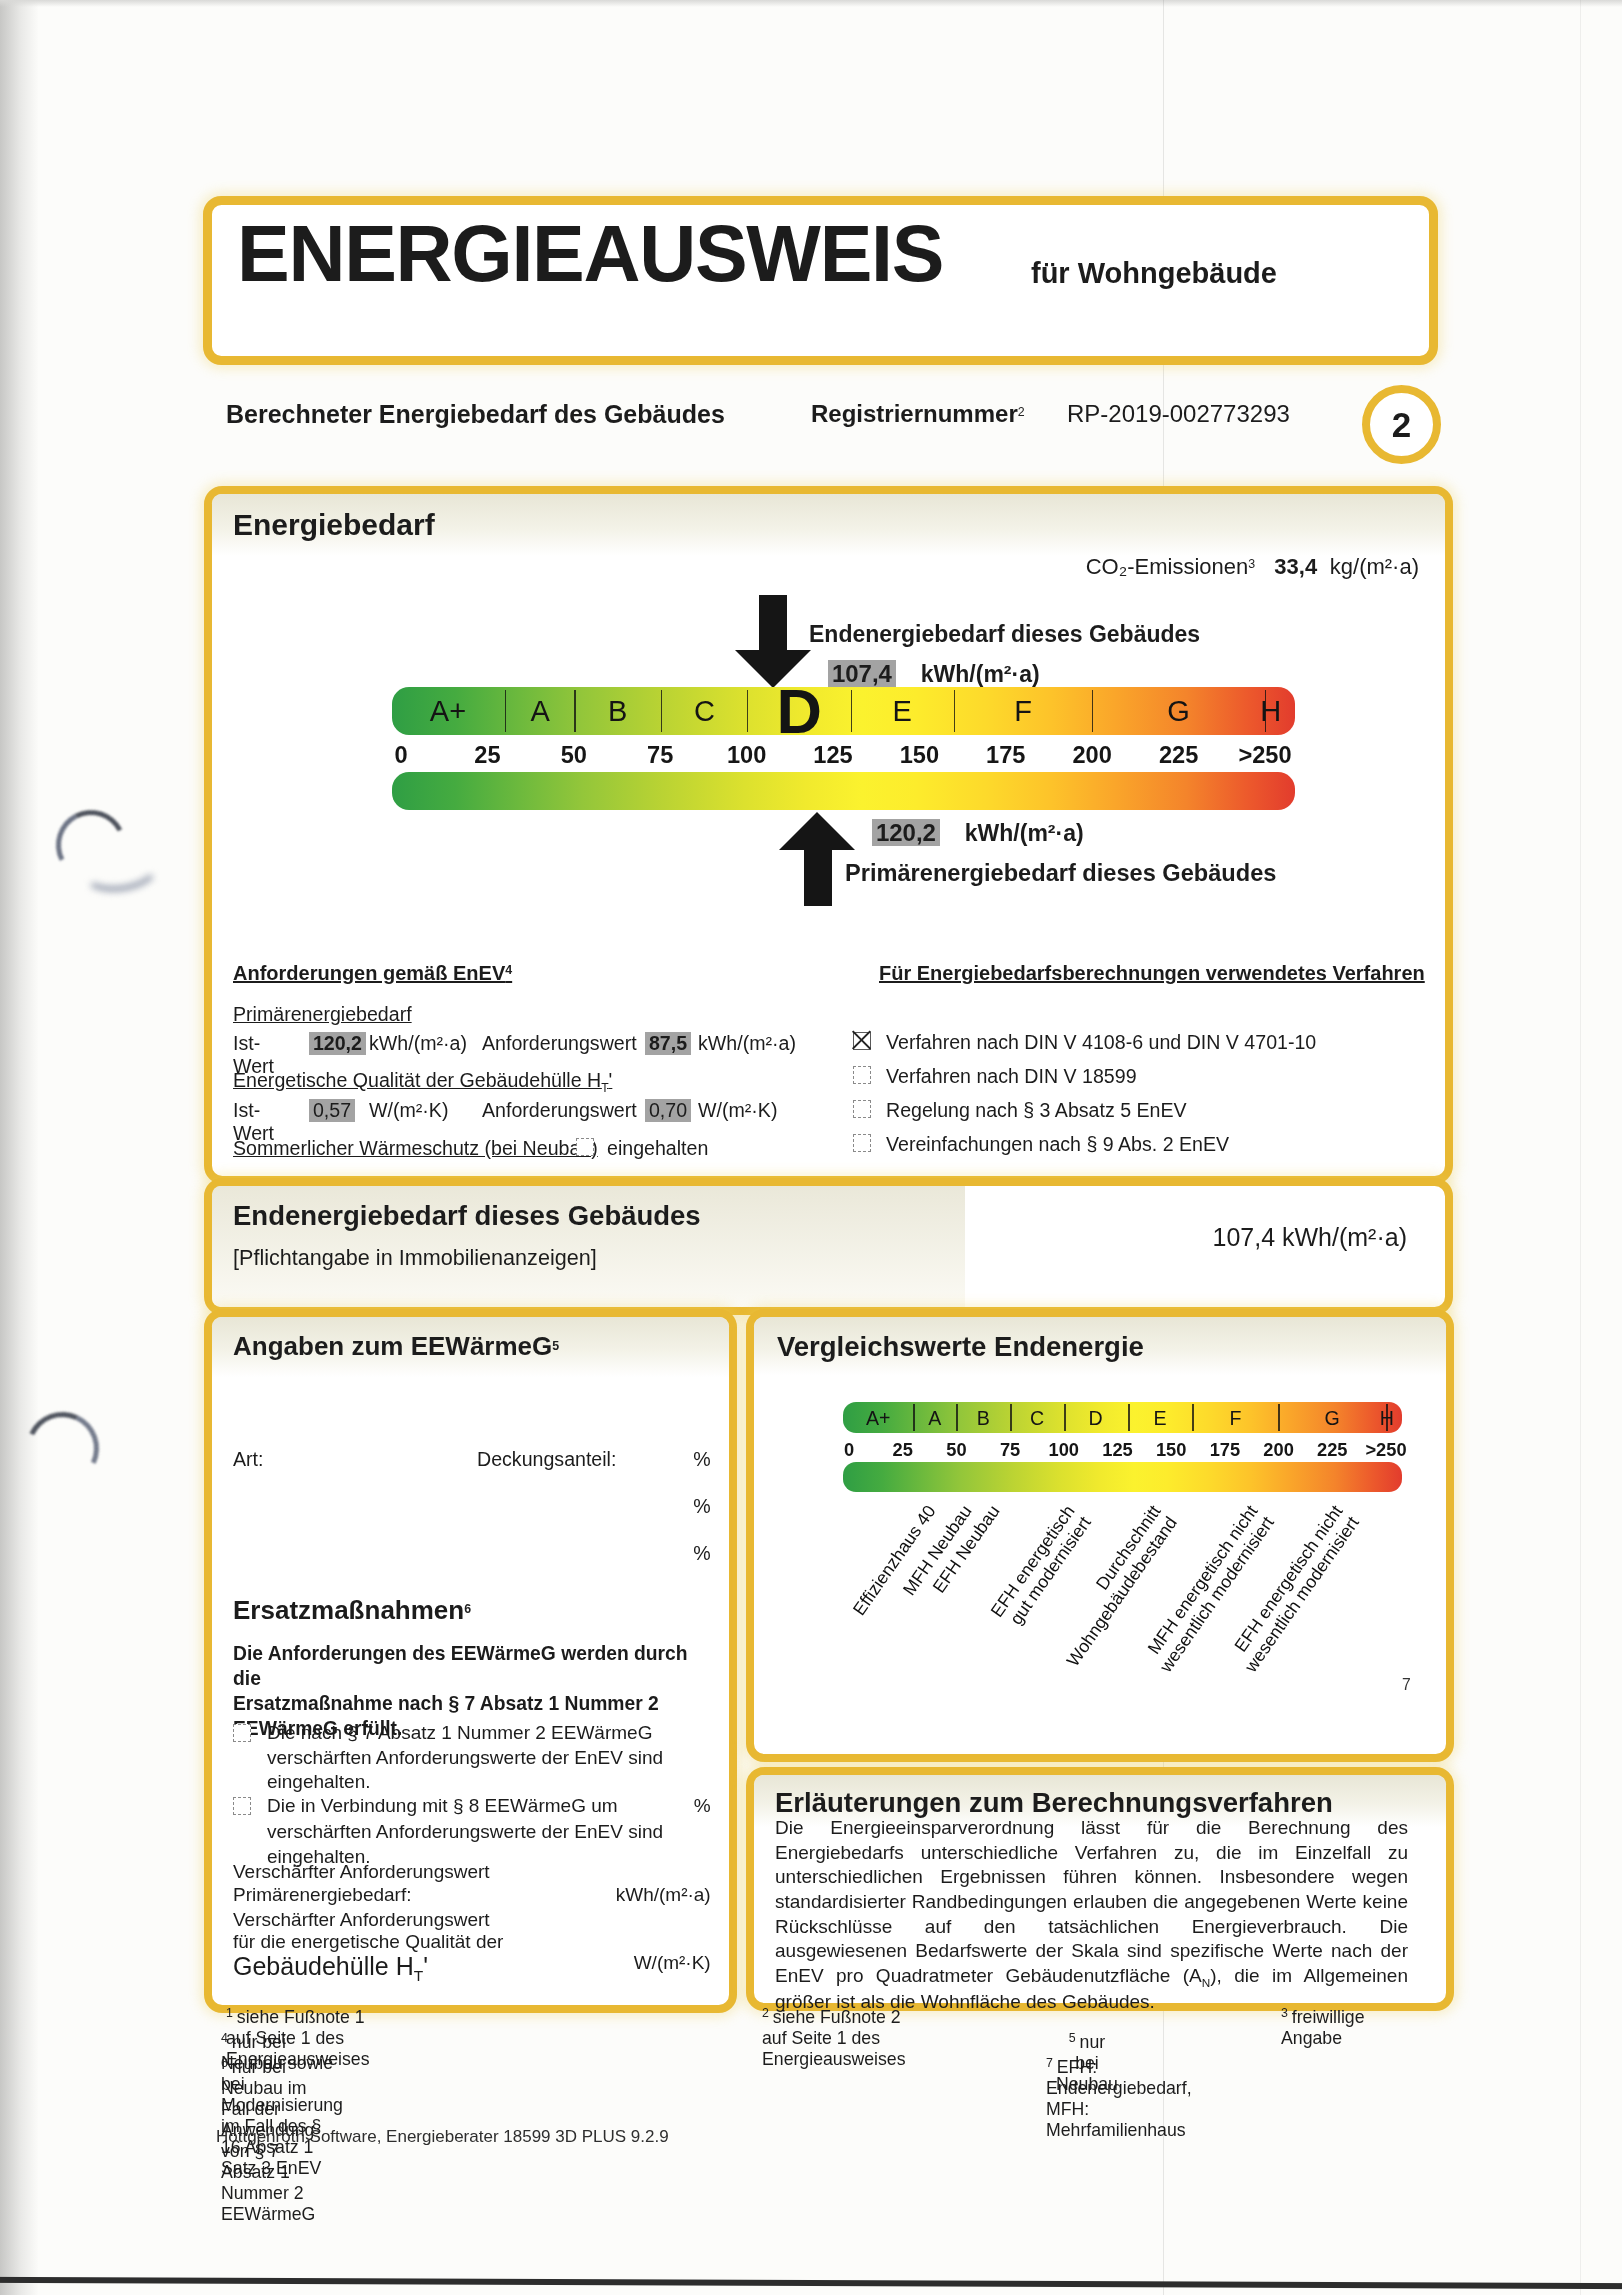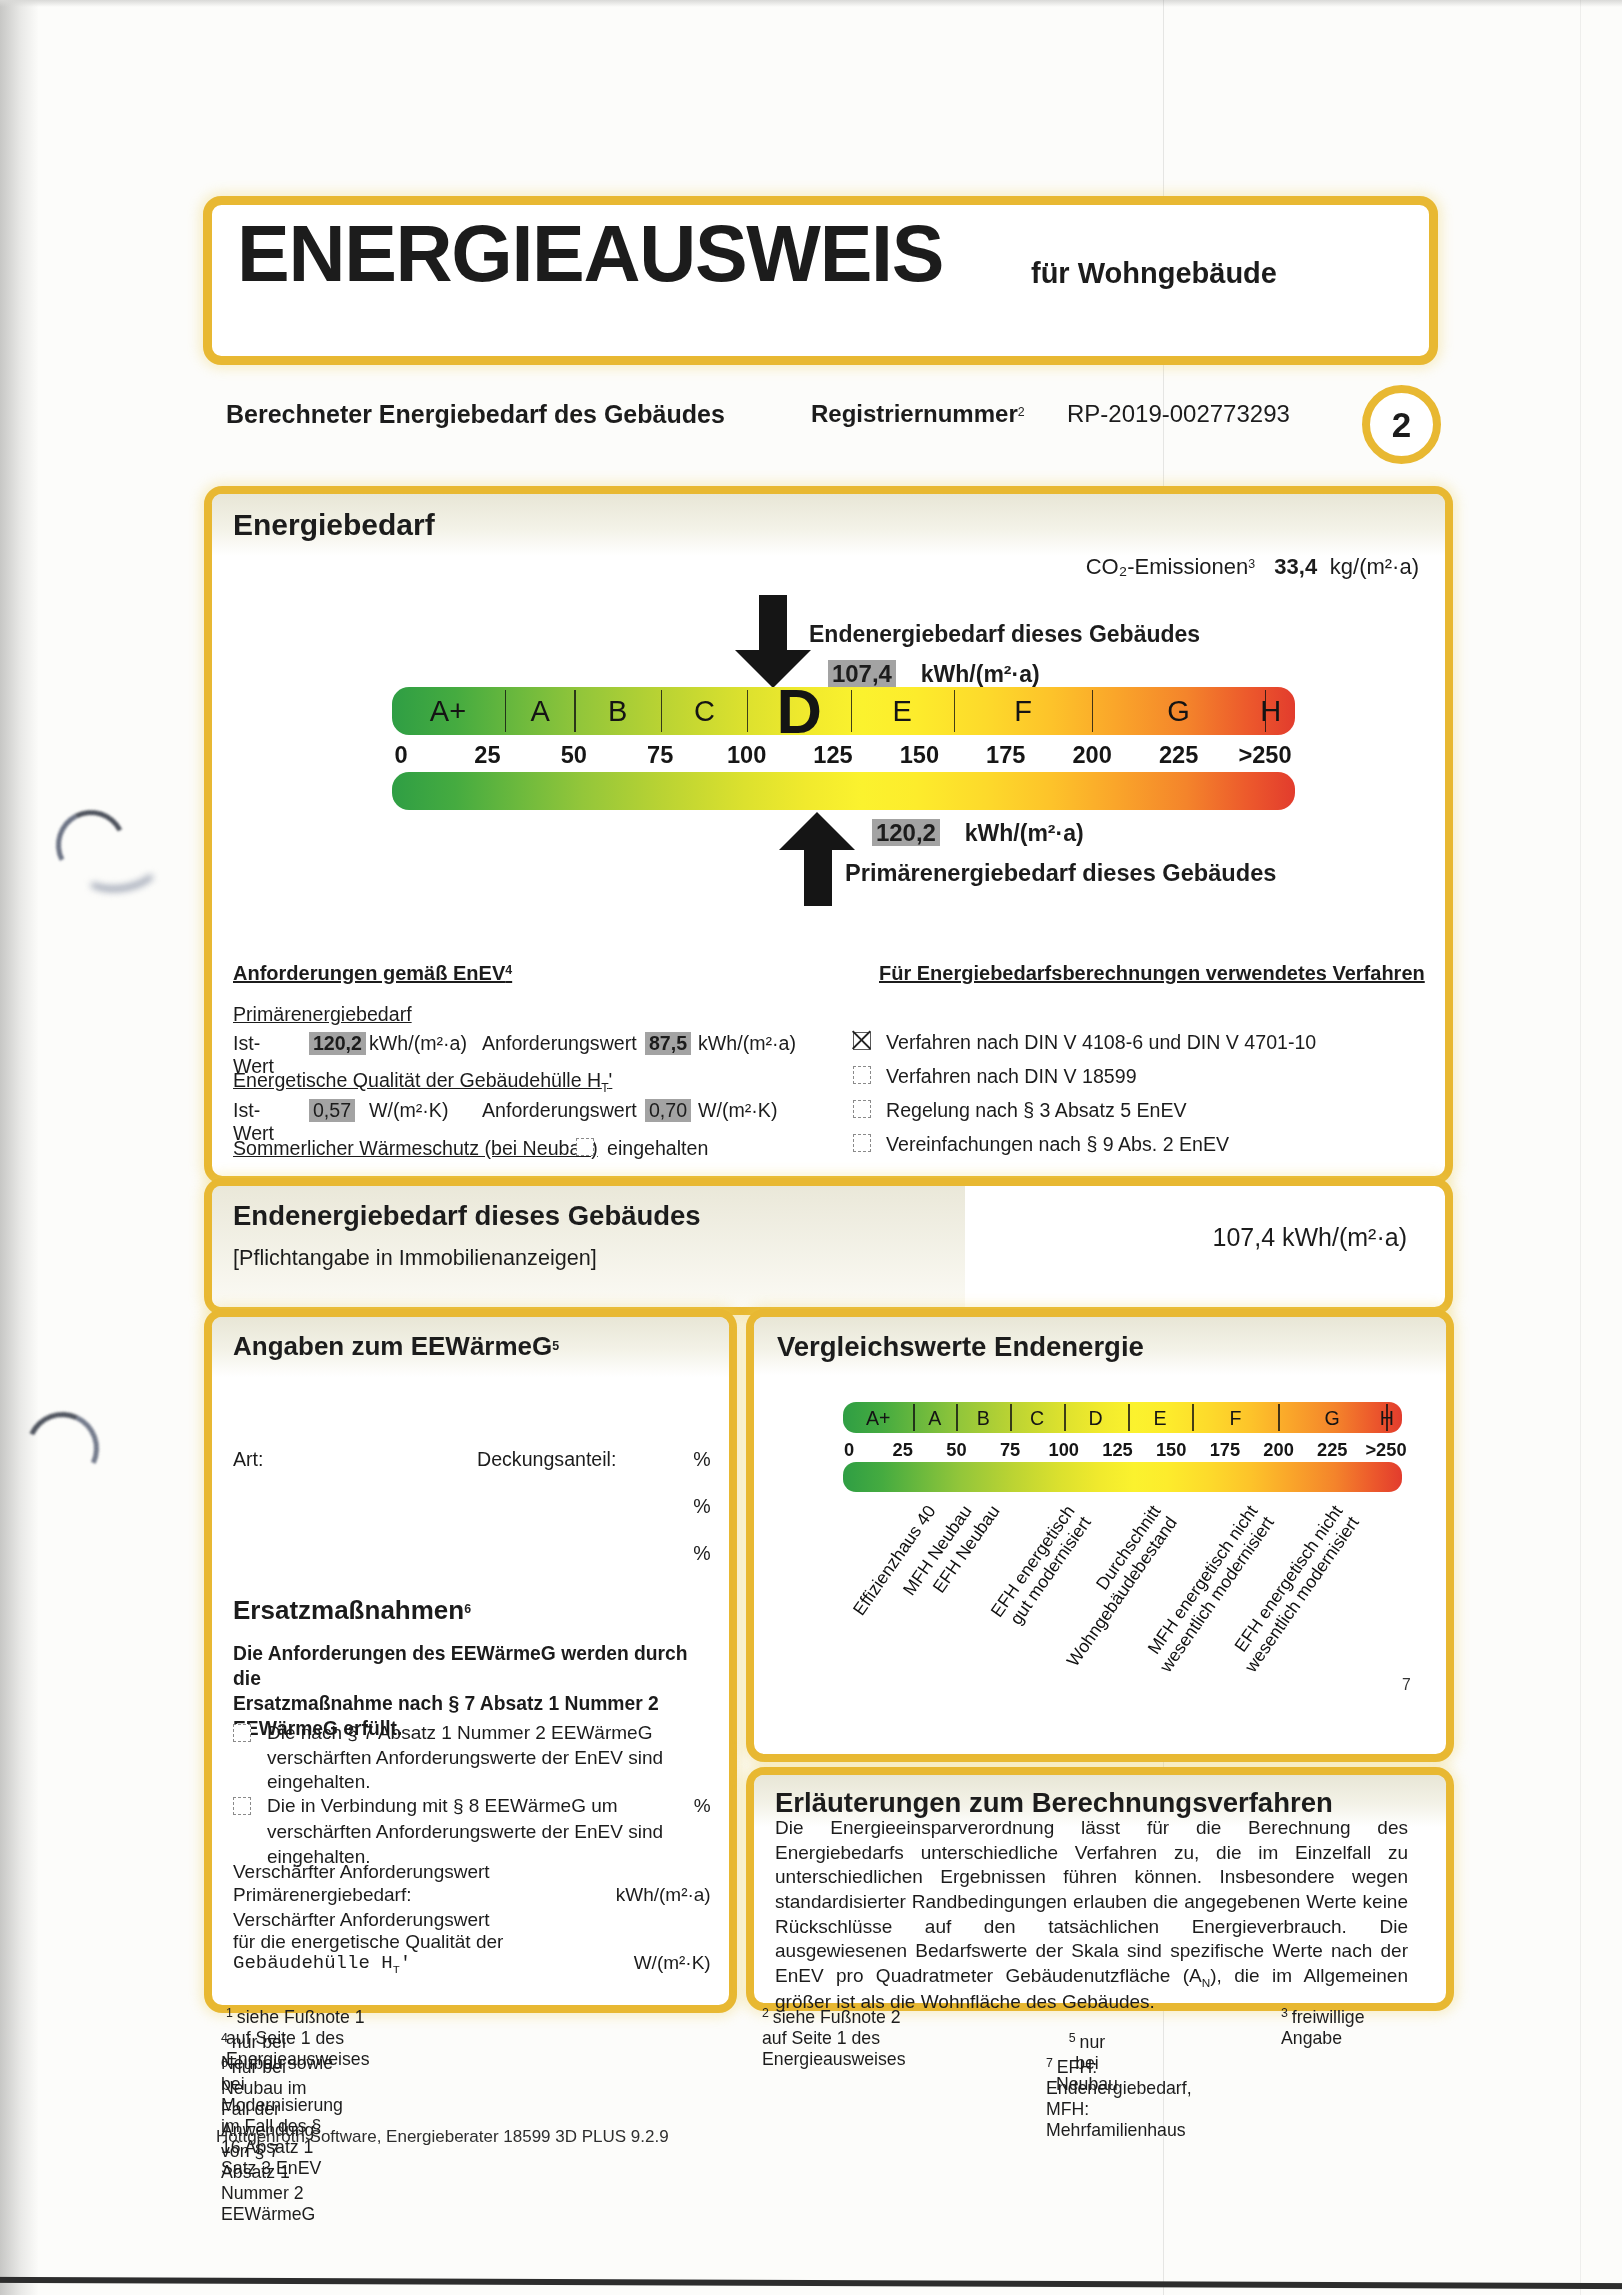--- a/index.html
+++ b/index.html
@@ -221,21 +221,21 @@
   <div class="abs" style="right:18.3px;top:478px;font-size:19px;">%</div>
   <div class="abs pre" style="left:55px;top:503px;width:419px;font-size:19px;line-height:1.3;">verschärften Anforderungswerte der EnEV sind
 eingehalten.</div>
 
   <div class="abs" style="left:21px;top:544px;font-size:19px;">Verschärfter Anforderungswert</div>
   <div class="abs" style="left:21px;top:567px;font-size:19px;">Primärenergiebedarf:</div>
   <div class="abs" style="right:18.3px;top:567px;font-size:19px;">kWh/(m²·a)</div>
 
   <div class="abs" style="left:21px;top:592px;font-size:19px;">Verschärfter Anforderungswert</div>
   <div class="abs" style="left:21px;top:614px;font-size:19px;">für die energetische Qualität der</div>
-  <div class="abs" style="left:21px;top:635px;font-size:19px;font-family:Liberation Mono, monospace;">
+  <div class="abs" style="left:21px;top:635px;font-size:25px;">
     <span>Gebäudehülle H</span><sub style="font-size:0.62em;">T</sub><span>'</span>
   </div>
   <div class="abs" style="right:18.3px;top:635px;font-size:19px;">W/(m²·K)</div>
 </div>
 
 <div class="bx" style="left:746px;top:1309px;width:692px;height:437px;">
   <div class="hd" style="height:58px;"></div>
   <div class="abs b" style="left:23px;top:14.4px;font-size:27.5px;">Vergleichswerte Endenergie</div>
 
   <div class="bar" style="left:89px;top:85px;width:559px;height:31px;border-radius:13px;">

